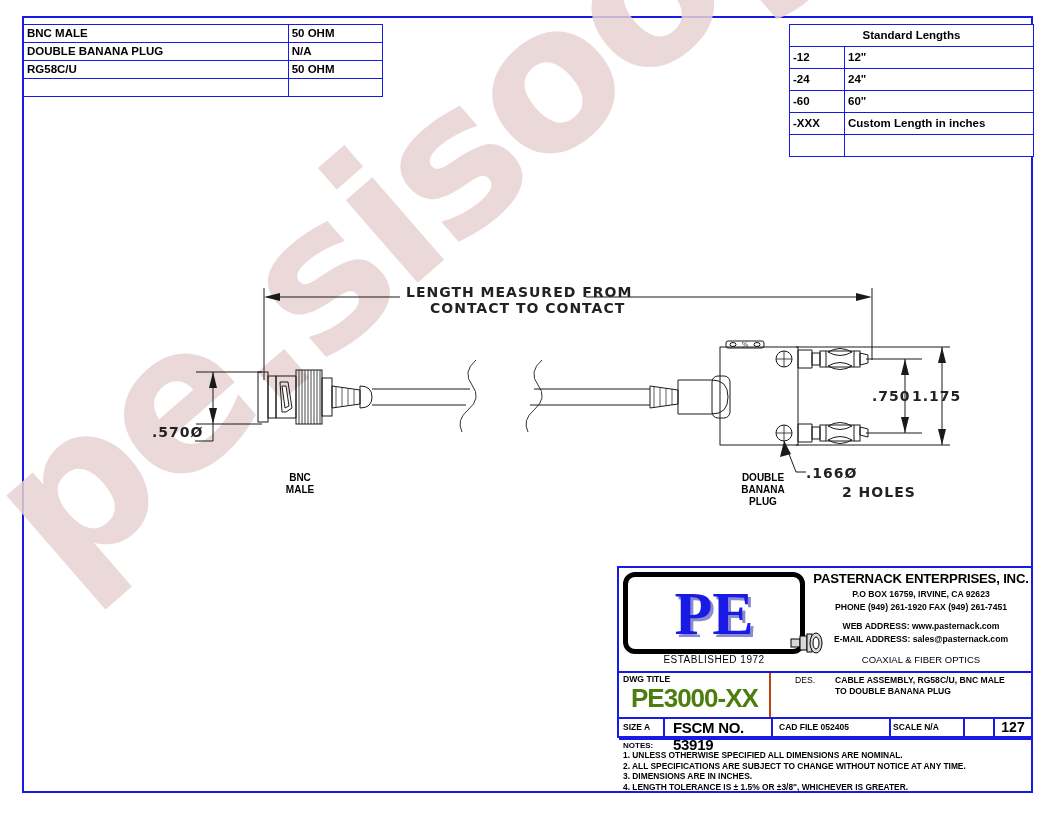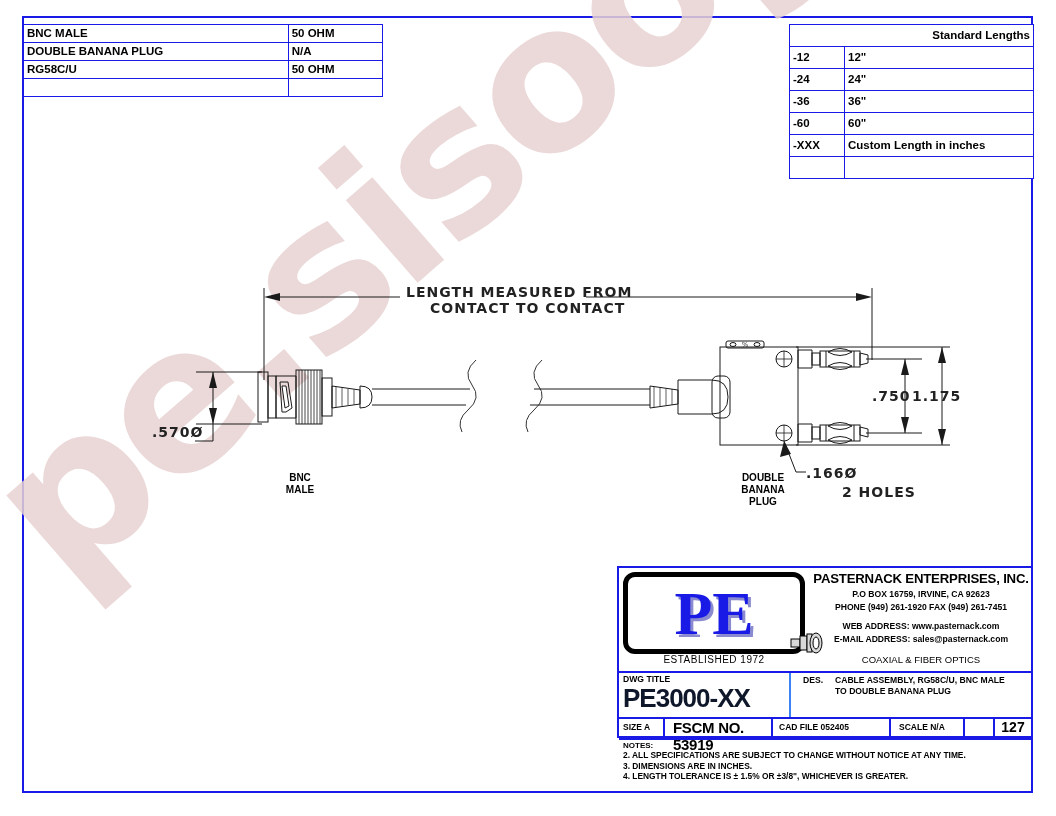--- a/index.html
+++ b/index.html
@@ -34,21 +34,21 @@
 
   
   #comp-table{left:23px;top:24px;width:360px;}
   #comp-table td.hdr{text-align:center;}
   #comp-table td.c1{width:265px;}
   #comp-table td.c2{width:90px;}
 
   
   #len-table{left:789px;top:24px;width:245px;}
   #len-table td{height:21px;line-height:21px;}
-  #len-table td.hdr{text-align:right;}
+  #len-table td.hdr{text-align:center;}
   #len-table td.k{width:48px;}
 
   
   #drawing{position:absolute;left:0;top:0;width:1056px;height:816px;z-index:8;}
 
   
   #titleblock{position:absolute;left:617px;top:566px;width:416px;height:172px;
               border:2px solid #1a1ae6;box-sizing:border-box;z-index:12;background:#fff;}
   #logo-row{position:relative;height:103px;border-bottom:2px solid #1a1ae6;}
 
@@ -65,37 +65,37 @@
   .co-block{position:absolute;left:194px;top:3px;width:216px;text-align:center;}
   .co-name{font-size:13.2px;font-weight:bold;letter-spacing:-.2px;}
   .co-line{font-size:8.6px;font-weight:bold;margin-top:3px;}
   .co-gap{height:6px;}
   .co-foot{position:absolute;left:194px;top:86px;width:216px;text-align:center;
            font-size:9.5px;}
 
   .connector-art{position:absolute;left:170px;top:62px;width:40px;height:26px;}
 
   #dwg-row{position:relative;height:44px;border-bottom:2px solid #1a1ae6;}
-  #dwg-left{position:absolute;left:0;top:0;width:172px;height:100%;
-            border-right:2px solid #3b82f6;box-sizing:border-box;}
+  #dwg-left{position:absolute;left:0;top:0;width:152px;height:100%;
+            border-right:2px solid #c2410c;box-sizing:border-box;}
   .dwg-lbl{font-size:8.6px;font-weight:bold;padding:1px 0 0 4px;}
-  .dwg-num{font-size:26px;font-weight:bold;color:#0f172a;padding-left:4px;
+  .dwg-num{font-size:26px;font-weight:bold;color:#4d7c0f;padding-left:12px;
            line-height:28px;letter-spacing:-1px;}
   #dwg-right{position:absolute;left:172px;top:0;right:0;height:100%;}
-  .des-lbl{position:absolute;left:4px;top:2px;font-size:8.6px;font-weight:bold;margin-left:8px;}
+  .des-lbl{position:absolute;left:4px;top:2px;font-size:8.6px;font-weight:normal;}
   .des-txt{position:absolute;left:44px;top:2px;right:2px;font-size:8.6px;
            font-weight:bold;line-height:11px;}
 
   #meta-row{position:relative;height:19px;border-bottom:2px solid #1a1ae6;display:flex;}
   #meta-row>div{border-right:2px solid #1a1ae6;box-sizing:border-box;
                 height:100%;line-height:17px;font-weight:bold;}
   .m-size{width:46px;font-size:8.5px;padding-left:4px;}
   .m-fscm{width:108px;font-size:15px;padding-left:8px;letter-spacing:-.3px;}
   .m-cad{width:118px;font-size:8.5px;padding-left:6px;}
-  .m-scale{width:74px;font-size:8.5px;padding-left:8px;}
+  .m-scale{width:74px;font-size:8.5px;padding-left:2px;}
   .m-blank{width:30px;}
   .m-sheet{flex:1;border-right:none !important;font-size:14px;text-align:center;}
 
   #notes-row{position:relative;height:auto;padding:1px 0 0 4px;}
   .note-hdr{font-size:8px;font-weight:bold;line-height:9px;}
   .note-li{font-size:8.4px;font-weight:bold;line-height:10.5px;}
 
   
   .dimtext{position:absolute;font-family:"DejaVu Sans", sans-serif;
            font-size:14px;color:#222;letter-spacing:1px;z-index:9;white-space:nowrap;font-weight:bold;}
@@ -139,24 +139,20 @@
         <tr>
       <td class="hdr" colspan="2">Standard Lengths</td>
     </tr>
     <tr>
       <td class="k">-12</td>
       <td>12"</td>
     </tr>
     <tr>
       <td class="k">-24</td>
       <td>24"</td>
-    </tr>
-    <tr>
-      <td class="k">-36</td>
-      <td>36"</td>
     </tr>
     <tr>
       <td class="k">-60</td>
       <td>60"</td>
     </tr>
     <tr>
       <td class="k">-XXX</td>
       <td>Custom Length in inches</td>
     </tr>
     <tr>
@@ -354,19 +350,20 @@
       <div class="m-size">SIZE  A</div>
       <div class="m-fscm">FSCM NO.  53919</div>
       <div class="m-cad">CAD FILE      052405</div>
       <div class="m-scale">SCALE  N/A</div>
       <div class="m-blank"></div>
       <div class="m-sheet">127</div>
     </div>
 
     <div id="notes-row">
       <div class="note-hdr">NOTES:</div>
+      <div class="note-li">1.  UNLESS OTHERWISE SPECIFIED ALL DIMENSIONS ARE NOMINAL.</div>
       <div class="note-li">2.  ALL SPECIFICATIONS ARE SUBJECT TO CHANGE WITHOUT NOTICE AT ANY TIME.</div>
       <div class="note-li">3.  DIMENSIONS ARE IN INCHES.</div>
       <div class="note-li">4.  LENGTH TOLERANCE IS ± 1.5% OR ±3/8", WHICHEVER IS GREATER.</div>
     </div>
   </div>
 
 </div>
 
 </body></html>

